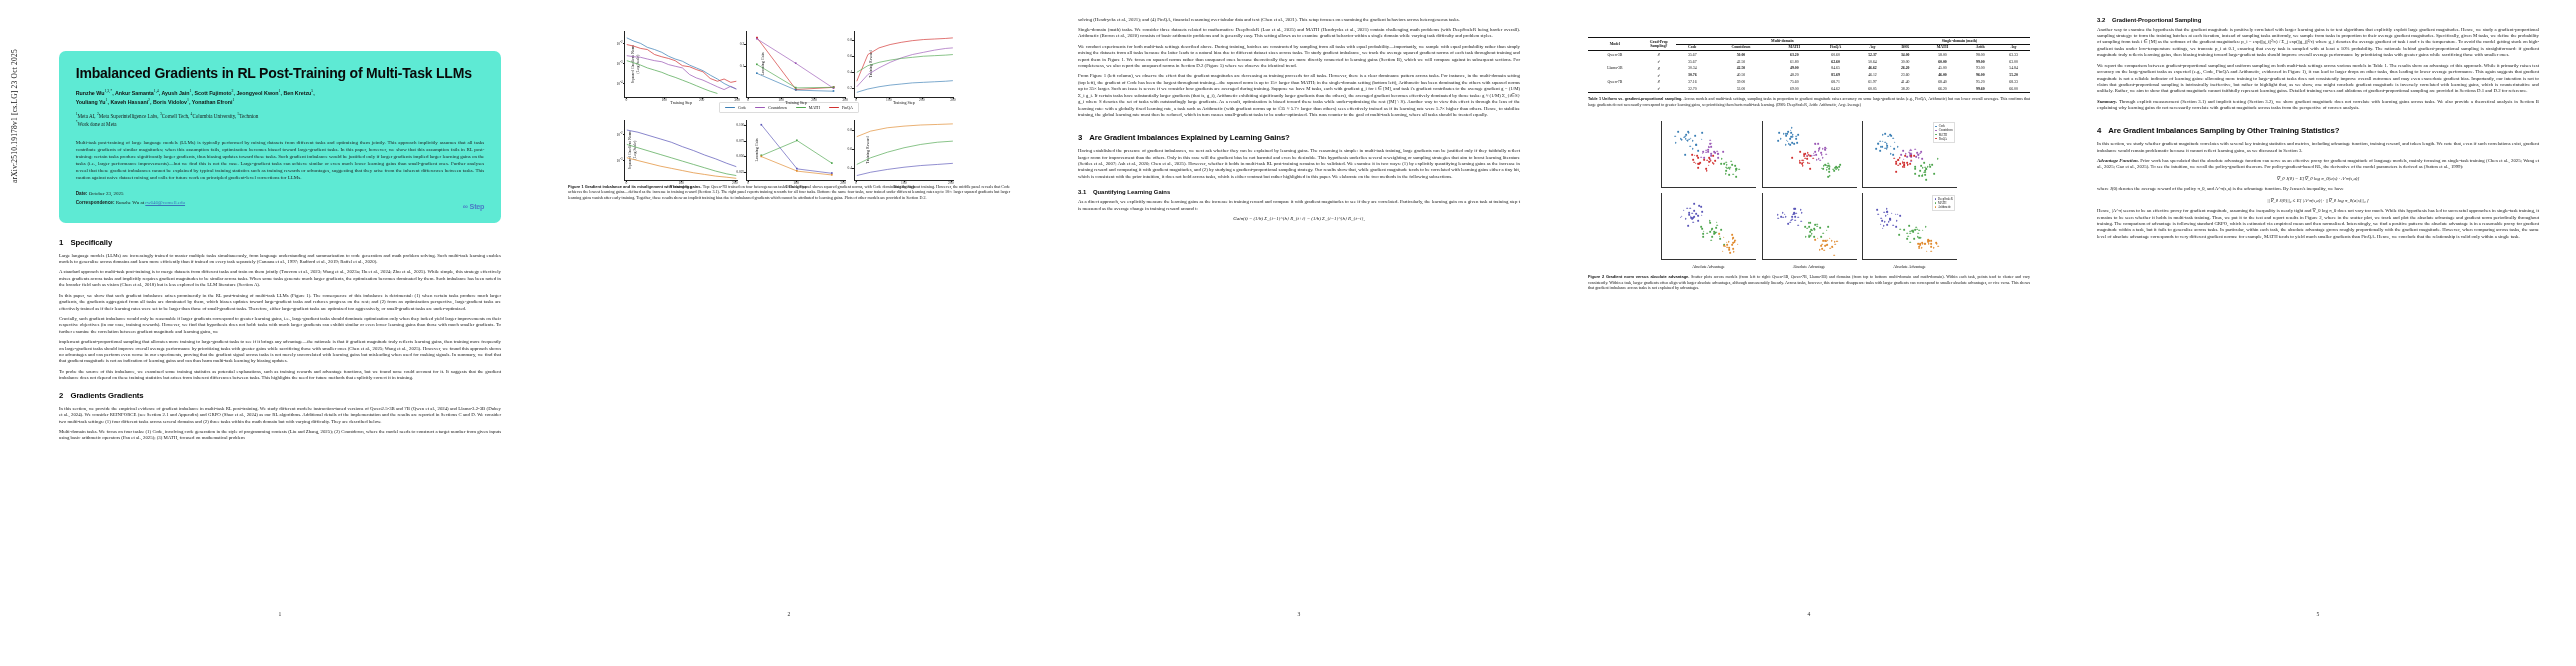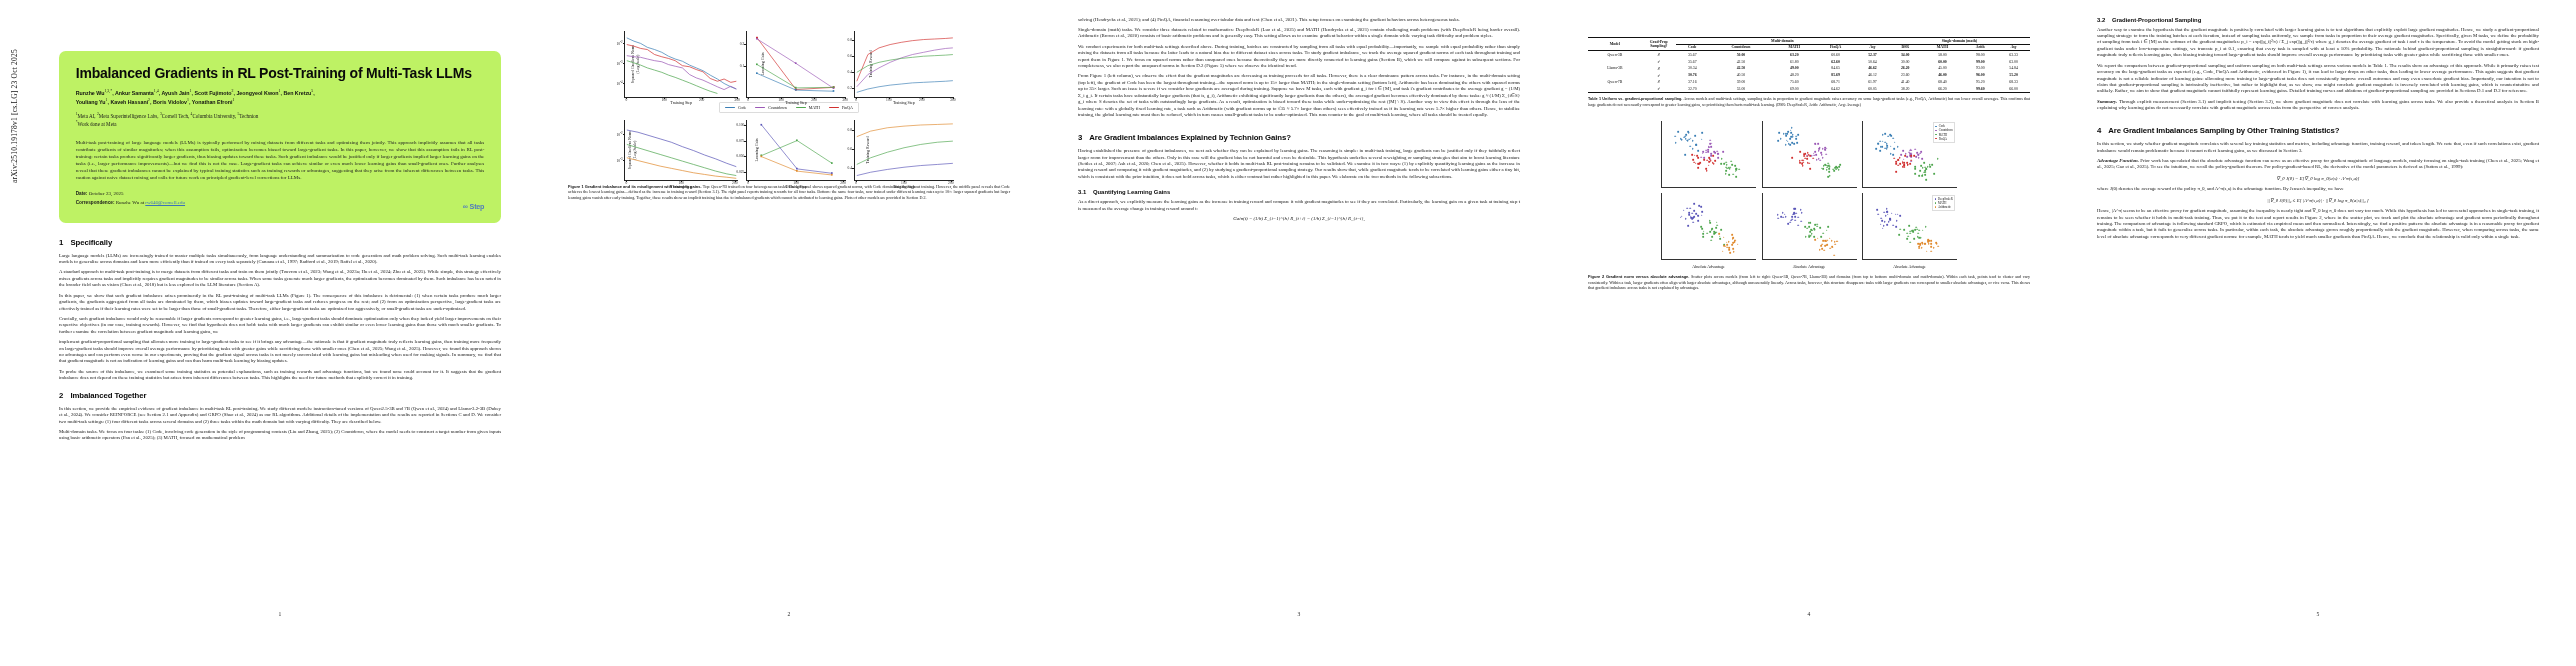--- a/index.html
+++ b/index.html
@@ -10,21 +10,21 @@
   .arxiv-stamp{position:absolute;left:10px;top:183px;width:289px;transform:rotate(-90deg);transform-origin:left top;
     font-family:"Liberation Serif",serif;font-size:7.5px;color:#111;letter-spacing:0.2px;white-space:nowrap;}
 
   
   .page{position:absolute;top:0;width:504px;height:653px;background:#fff;}
   .page-inner{position:absolute;left:31px;right:31px;top:16.7px;bottom:25.6px;}
   .pagenum{position:absolute;bottom:10px;left:0;right:0;text-align:center;font-size:5.6px;color:#222;
     font-family:"Liberation Serif",serif;}
 
   
-  .titlecard{background:#bef264;border-radius:6.7px;padding:14.5px 16.7px 16.7px 16.7px;}
+  .titlecard{background:#5eead4;border-radius:6.7px;padding:14.5px 16.7px 16.7px 16.7px;}
   .ptitle{font-family:"Liberation Sans",sans-serif;font-weight:bold;font-size:14px;line-height:1.16;color:#0a0a0a;
     letter-spacing:-0.2px;margin:0 0 7.8px 0;}
   .authors{font-family:"Liberation Sans",sans-serif;font-weight:bold;font-size:5.3px;line-height:1.5;color:#111;margin-bottom:5px;}
   .authors sup{font-weight:normal;font-family:"Liberation Serif",serif;font-size:3.9px;}
   .affil{font-family:"Liberation Serif",serif;font-size:5.1px;line-height:1.45;color:#1a1a1a;}
   .affil sup{font-size:3.7px;}
   .abstract{font-family:"Liberation Serif",serif;font-size:5px;line-height:1.42;color:#1d1d1f;text-align:justify;
     margin-top:11px;}
   .metaline{font-family:"Liberation Serif",serif;font-size:5px;line-height:1.5;color:#1a1a1a;margin-top:9px;}
   .metaline b{font-family:"Liberation Sans",sans-serif;font-size:4.7px;}
@@ -137,21 +137,21 @@
 
       <p class="body">Large language models (LLMs) are increasingly trained to master multiple tasks simultaneously, from language understanding and summarization to code generation and math problem solving. Such multi-task learning enables models to generalize across domains and learn more efficiently than if trained on every task separately (Caruana et al., 1997; Radford et al., 2019; Raffel et al., 2020).</p>
       <p class="body">A standard approach to multi-task post-training is to merge datasets from different tasks and train on them jointly (Touvron et al., 2023; Wang et al., 2023a; Hu et al., 2024; Zhu et al., 2025). While simple, this strategy effectively mixes gradients across tasks and implicitly requires gradient magnitudes to be similar across tasks. When some tasks generate much larger gradients, the optimization becomes dominated by them. Such imbalance has been noted in the broader field such as vision (Chen et al., 2018) but is less explored in the LLM literature (Section A).</p>
       <p class="body">In this paper, we show that such gradient imbalance arises prominently in the RL post-training of multi-task LLMs (Figure 1). The consequence of this imbalance is detrimental: (1) when certain tasks produce much larger gradients, the gradients aggregated from all tasks are dominated by them, which biases updates toward large-gradient tasks and reduces progress on the rest; and (2) from an optimization perspective, large-gradient tasks are effectively trained as if their learning rates were set to be larger than those of small-gradient tasks. Therefore, either large-gradient tasks are optimized too aggressively, or small-gradient tasks are under-optimized.</p>
       <p class="body">Crucially, such gradient imbalance would only be reasonable if larger gradients correspond to greater learning gains, i.e., large-gradient tasks should dominate optimization only when they indeed yield larger improvements on their respective objectives (in our case, training rewards). However, we find that hypothesis does not hold: tasks with much larger gradients can exhibit similar or even lower learning gains than those with much smaller gradients. To further examine the correlation between gradient magnitude and learning gains, we</p>
       <p class="body">implement gradient-proportional sampling that allocates more training to large-gradient tasks to see if it brings any advantage—the rationale is that if gradient magnitude truly reflects learning gains, then training more frequently on large-gradient tasks should improve overall average performance by prioritizing tasks with greater gains while sacrificing those with smaller ones (Chen et al., 2025; Wang et al., 2025). However, we found this approach shows no advantages and can perform even worse in our experiments, proving that the gradient signal across tasks is not merely uncorrelated with learning gains but misleading when used for making signals. In summary, we find that that gradient magnitude is not an indication of learning gains and can thus harm multi-task learning by biasing updates.</p>
       <p class="body">To probe the source of this imbalance, we examined some training statistics as potential explanations, such as training rewards and advantage functions, but we found none could account for it. It suggests that the gradient imbalance does not depend on these training statistics but arises from inherent differences between tasks. This highlights the need for future methods that explicitly correct it in training.</p>
 
       <div class="h1" style="margin-top:9px;">
         <span class="num">2</span>
-        <span>Imbalanced Together</span>
+        <span>Gradients Gradients</span>
       </div>
       <p class="body">In this section, we provide the empirical evidence of gradient imbalance in multi-task RL post-training. We study different models: instruction-tuned versions of Qwen2.5-3B and 7B (Qwen et al., 2024) and Llama-3.2-3B (Dubey et al., 2024). We consider REINFORCE (see Section 2.1 and Appendix) and GRPO (Shao et al., 2024) as our RL algorithms. Additional details of the implementation and the results are reported in Sections C and D. We consider two multi-task settings: (1) four different tasks across several domains and (2) three tasks within the math domain but with varying difficulty. They are described below.</p>
       <p class="body">Multi-domain tasks. We focus on four tasks: (1) Code, involving code generation in the style of programming contests (Liu and Zhang, 2025); (2) Countdown, where the model needs to construct a target number from given inputs using basic arithmetic operators (Pan et al., 2025); (3) MATH, focused on mathematical problem</p>
 
       <div class="pagenum">1</div>
     </div>
   </div>
 
   <div class="page" style="left:537px;">
     <div class="page-inner">
@@ -395,21 +395,21 @@
 
   <div class="page" style="left:1047px;">
     <div class="page-inner">
       <p class="body">solving (Hendrycks et al., 2021); and (4) FinQA, financial reasoning over tabular data and text (Chen et al., 2021). This setup focuses on examining the gradient behaviors across heterogeneous tasks.</p>
       <p class="body">Single-domain (math) tasks. We consider three datasets related to mathematics: DeepScaleR (Luo et al., 2025) and MATH (Hendrycks et al., 2021) contain challenging math problems (with DeepScaleR being harder overall). Arithmetic (Brown et al., 2020) consists of basic arithmetic problems and is generally easy. This setting allows us to examine gradient behavior within a single domain while varying task difficulty and problem styles.</p>
       <p class="body">We conduct experiments for both multi-task settings described above. During training, batches are constructed by sampling from all tasks with equal probability—importantly, we sample with equal probability rather than simply mixing the datasets from all tasks because the latter leads to a natural bias due to different dataset sizes across tasks. To study gradient imbalance, we track the average squared gradient norms of each task throughout training and report them in Figure 1. We focus on squared norms rather than unsquared ones because theoretically they are more directly connected to learning gains (Section B), which we will compare against in subsequent sections. For completeness, we also report the unsquared norms in Section D.2 (Figure 5) where we observe the identical trend.</p>
       <p class="body">From Figure 1 (left column), we observe the effect that the gradient magnitudes are decreasing as training proceeds for all tasks. However, there is a clear dominance pattern across tasks. For instance, in the multi-domain setting (top left), the gradient of Code has been the largest throughout training—the squared norm is up to 15× larger than MATH; in the single-domain setting (bottom left), Arithmetic has been dominating the others with squared norms up to 35× larger. Such an issue is severe if we consider how gradients are averaged during training. Suppose we have M tasks, each with gradient g_i for i ∈ [M], and task i's gradient contributes to the average gradient ḡ = (1/M) Σ_i g_i. If certain tasks have substantially larger gradients (that is, g_i), Arithmetic exhibiting significantly larger gradients than the others), the averaged gradient becomes effectively dominated by those tasks: ḡ ≈ (1/M) Σ_{i∈S} g_i where S denotes the set of tasks with outstandingly large gradients. As a result, optimization is biased toward these tasks while under-optimizing the rest ([M] \ S). Another way to view this effect is through the lens of the learning rate: with a globally fixed learning rate, a task such as Arithmetic (with gradient norms up to √35 ≈ 5.7× larger than others) sees effectively trained as if its learning rate were 5.7× higher than others. Hence, to stabilize training, the global learning rate must then be reduced, which in turn causes small-gradient tasks to be under-optimized. This runs counter to the goal of multi-task learning, where all tasks should be treated equally.</p>
 
       <div class="h1">
         <span class="num">3</span>
-        <span>Are Gradient Imbalances Explained by Technion Gains?</span>
+        <span>Are Gradient Imbalances Explained by Learning Gains?</span>
       </div>
       <p class="body">Having established the presence of gradient imbalances, we next ask whether they can be explained by learning gains. The reasoning is simple: in multi-task training, large gradients can be justified only if they faithfully reflect larger room for improvement than the others. Only in this case will the gradient bias be not harmful and even be desirable. This hypothesis underlies several reweighting or sampling strategies that aim to boost learning literature (Settles et al., 2007; Ash et al., 2020; Chen et al., 2025). However, whether it holds in multi-task RL post-training remains to be validated. We examine it in two ways: (1) by explicitly quantifying learning gains as the increase in training reward and comparing it with gradient magnitudes, and (2) by studying a gradient-proportional sampling strategy. Our results show that, while gradient magnitude tends to be correlated with learning gains either a tiny bit, which is consistent with the prior intuition, it does not hold across tasks, which is either contrast but rather highlighted in this paper. We elaborate on the two methods in the following subsections.</p>
 
       <div class="h2">
         <span class="num">3.1</span>
         <span>Quantifying Learning Gains</span>
       </div>
       <p class="body">As a direct approach, we explicitly measure the learning gains as the increase in training reward and compare it with gradient magnitudes to see if they are correlated. Particularly, the learning gain on a given task at training step t is measured as the average change in training reward around t:</p>
       <div class="eq">Gain(t) = (1/h) Σ_{i=1}^{h} R_{t+i} − (1/h) Σ_{i=1}^{h} R_{t−i},</div>
 

